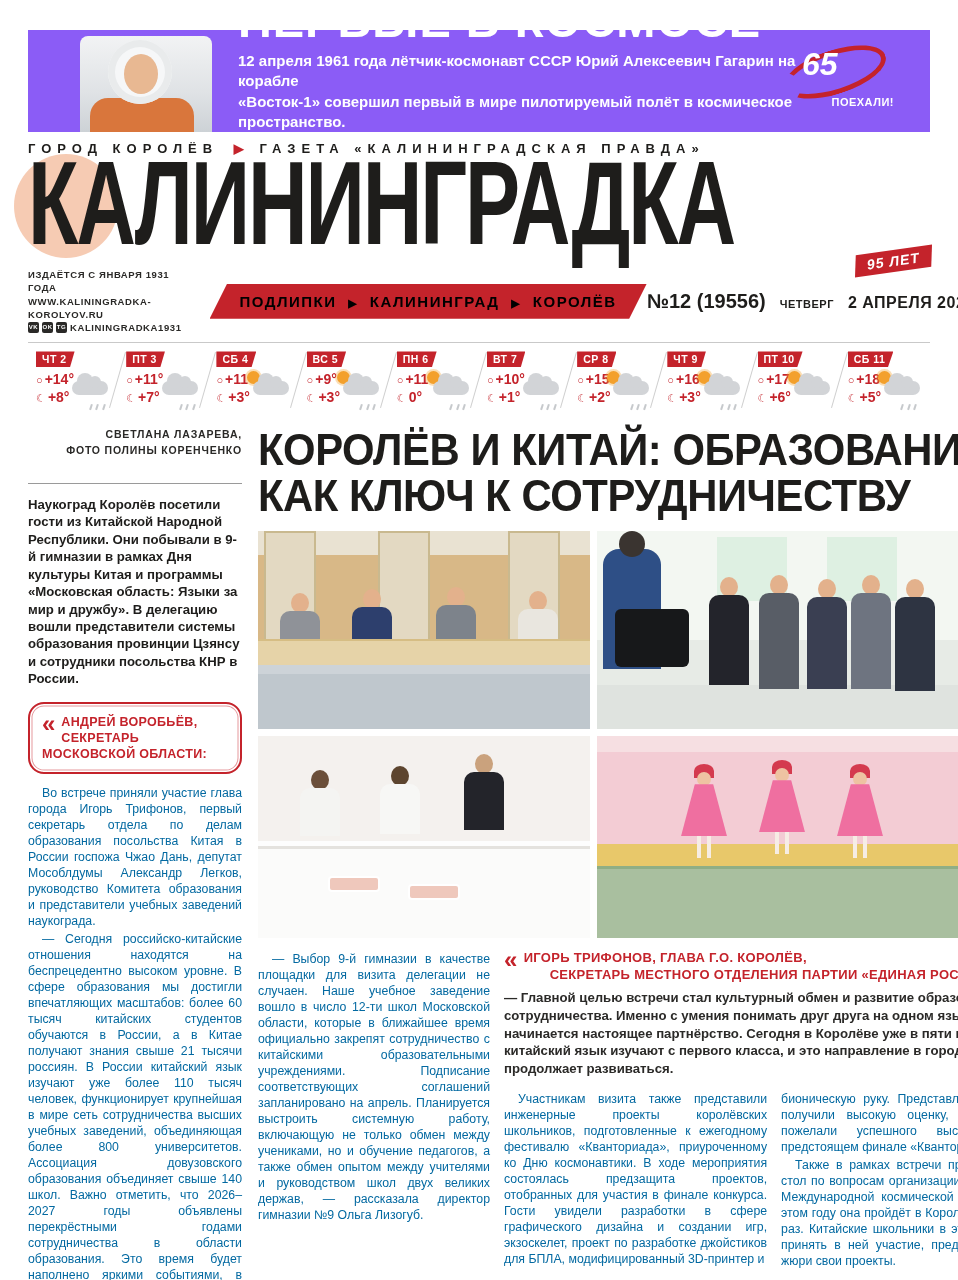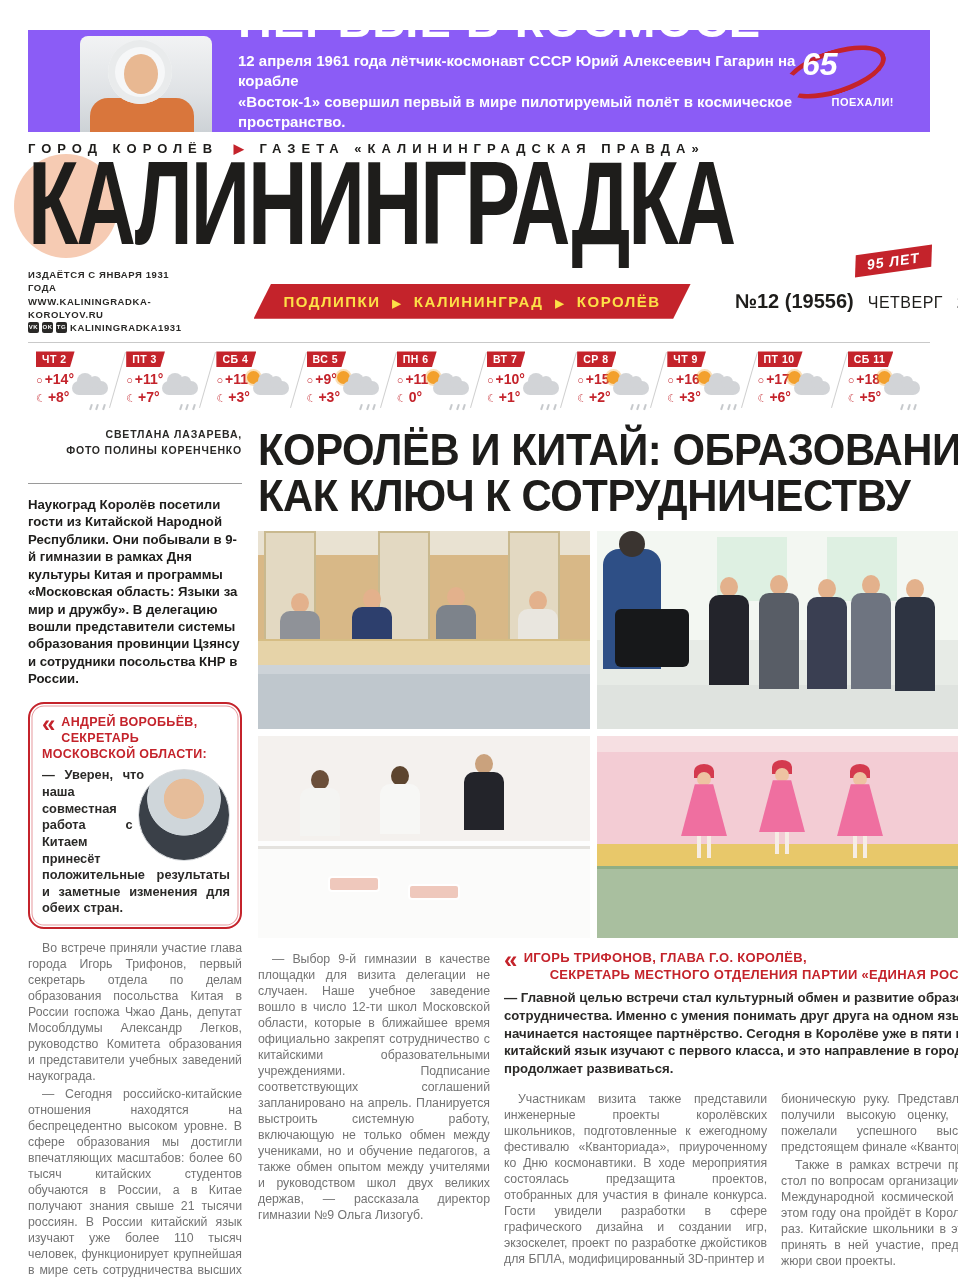--- a/index.html
+++ b/index.html
@@ -36,32 +36,32 @@
   .masthead { position:relative; height:96px; margin-top:2px; }
   .peach { position:absolute; left:-14px; top:-4px; width:104px; height:104px; border-radius:50%;
     background:#f6cbb3; }
   .mast-title { position:absolute; left:0; top:-14px; font-size:118px; font-weight:800; letter-spacing:-3px;
     white-space:nowrap; transform:scaleX(.70); transform-origin:left top; line-height:1; }
   .badge95 { position:absolute; right:-2px; bottom:-18px; background:#c4232b; color:#fff; font-weight:800;
     font-size:14px; padding:3px 12px; transform:rotate(-8deg) skewX(-10deg); letter-spacing:1px; z-index:3; }
 
   
   .info-row { display:flex; align-items:center; margin-top:14px; padding-bottom:8px;
-    border-bottom:1px solid #c9c9c9;gap:44px; }
+    border-bottom:1px solid #c9c9c9; }
   .pub-info { width:226px; font-size:9.5px; font-weight:700; letter-spacing:.6px; line-height:1.4;
     color:#2a2927; }
   .socials { display:flex; align-items:center; gap:3px; }
   .soc { display:inline-block; width:11px; height:11px; background:#2a2927; color:#fff; font-size:6px;
     font-weight:700; text-align:center; line-height:11px; border-radius:2px; }
-  .ribbon { background:#c4232b; color:#fde047; font-size:15px; font-weight:800; letter-spacing:1.5px;
+  .ribbon { background:#c4232b; color:#000000; font-size:15px; font-weight:800; letter-spacing:1.5px;
     padding:9px 30px; clip-path:polygon(4% 0,100% 0,96% 100%,0 100%); white-space:nowrap; margin-left:28px; }
   .ribbon .arr { margin:0 6px; font-size:11px; }
   .issue-info { margin-left:auto; display:flex; align-items:baseline; gap:14px; white-space:nowrap; }
   .issue-no { font-size:20px; font-weight:700; }
-  .weekday { font-size:16px; font-weight:400; letter-spacing:.5px; }
+  .weekday { font-size:11px; font-weight:700; letter-spacing:.5px; }
   .issue-date { font-size:16px; font-weight:700; letter-spacing:.5px; }
 
   
   .weather { display:flex; margin-top:6px; padding-bottom:6px; border-bottom:0; height:66px; }
   .wcell { position:relative; width:90.2px; padding-left:8px; }
   .wcell:not(:last-child):after { content:''; position:absolute; right:0; top:2px; height:58px; width:1px;
     background:#cfcfcf; transform:rotate(16deg); }
   .wbadge { display:inline-block; background:#c4232b; color:#fff; font-size:10.5px; font-weight:800;
     padding:2px 8px 2px 6px; clip-path:polygon(0 0,100% 0,88% 100%,0 100%); letter-spacing:.5px; }
   .wtemps { margin-top:4px; font-size:14px; font-weight:800; color:#c4232b; line-height:1.25; }
@@ -86,21 +86,21 @@
   .lead { margin-top:12px; font-size:13.2px; font-weight:700; line-height:1.32; color:#1e1d1b; }
   .quote-box { position:relative; margin-top:14px; border:2.5px solid #c4232b; border-radius:16px;
     padding:10px 10px 10px 12px; box-shadow:inset 0 0 0 1.5px #fff, inset 0 0 0 2.5px #e5989c; }
   .qmark { color:#c4232b; font-size:24px; font-weight:800; float:left; line-height:.8; margin-right:6px; }
   .qname { color:#c4232b; font-size:12.5px; font-weight:800; letter-spacing:.3px; line-height:1.3; }
   .qtext { clear:left; margin-top:5px; font-size:12.8px; font-weight:700; line-height:1.3; color:#2b2a28;
     text-align:justify; }
   .portrait { float:right; width:92px; height:92px; border-radius:50%; margin:2px 0 2px 6px;
     background:radial-gradient(circle at 50% 32%, #e6bd9a 0 26%, #cfd6da 27% 48%, #3a4048 49% 100%);
     border:1px solid #d7dadd; shape-outside:circle(50%); }
-  .bodytext p { font-size:12.3px; line-height:1.3; color:#737373; text-align:justify; text-indent:14px;
+  .bodytext p { font-size:12.3px; line-height:1.3; color:#0369a1; text-align:justify; text-indent:14px;
     margin-top:2px; }
   .bodytext p.noind { text-indent:0; }
   .col1-body { margin-top:12px; }
 
   .headline { font-size:45px; font-weight:800; line-height:1.02; letter-spacing:-.5px;
     transform:scaleX(.93); transform-origin:left top; white-space:nowrap; }
 
   
   .photo-grid { display:grid; grid-template-columns:332px 1fr; grid-template-rows:198px 202px; gap:7px;
     margin-top:12px; }
@@ -360,24 +360,20 @@
       </div>
       <div class="lead">Наукоград Королёв посетили гости из Китайской Народной Республики. Они побывали в 9-й гимназии в рамках Дня культуры Китая и программы «Московская область: Языки за мир и дружбу». В делегацию вошли представители системы образования провинции Цзянсу и сотрудники посольства КНР в России.</div>
 
       <div class="quote-box">
         <span class="qmark">«</span>
         <div class="qname">
           <div>АНДРЕЙ ВОРОБЬЁВ,</div>
           <div>СЕКРЕТАРЬ</div>
           <div>МОСКОВСКОЙ ОБЛАСТИ:</div>
         </div>
-        <div class="qtext">
-          <span class="portrait"></span>
-          <span>— Уверен, что наша совместная работа с Китаем принесёт положительные результаты и заметные изменения для обеих стран.</span>
-        </div>
       </div>
 
       <div class="bodytext col1-body">
         <p>Во встрече приняли участие глава города Игорь Трифонов, первый секретарь отдела по делам образования посольства Китая в России госпожа Чжао Дань, депутат Мособлдумы Александр Легков, руководство Комитета образования и представители учебных заведений наукограда.</p>
         <p>— Сегодня российско-китайские отношения находятся на беспрецедентно высоком уровне. В сфере образования мы достигли впечатляющих масштабов: более 60 тысяч китайских студентов обучаются в России, а в Китае получают знания свыше 21 тысячи россиян. В России китайский язык изучают уже более 110 тысяч человек, функционирует крупнейшая в мире сеть сотрудничества высших учебных заведений, объединяющая более 800 университетов. Ассоциация довузовского образования объединяет свыше 140 школ. Важно отметить, что 2026–2027 годы объявлены перекрёстными годами сотрудничества в области образования. Это время будет наполнено яркими событиями, в которых мы ждём активного участия молодёжи, — отметила Чжао Дань.</p>
 
       </div>
     </div>
 
     <div>

